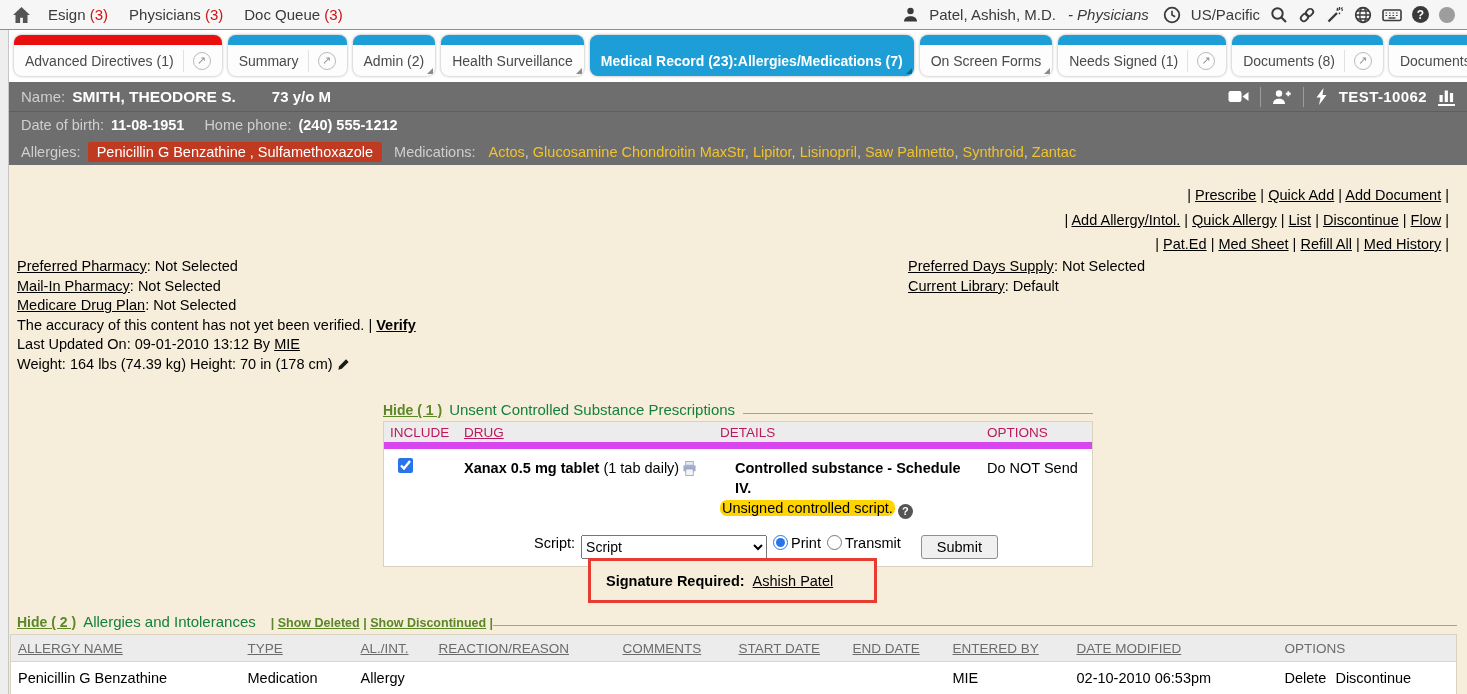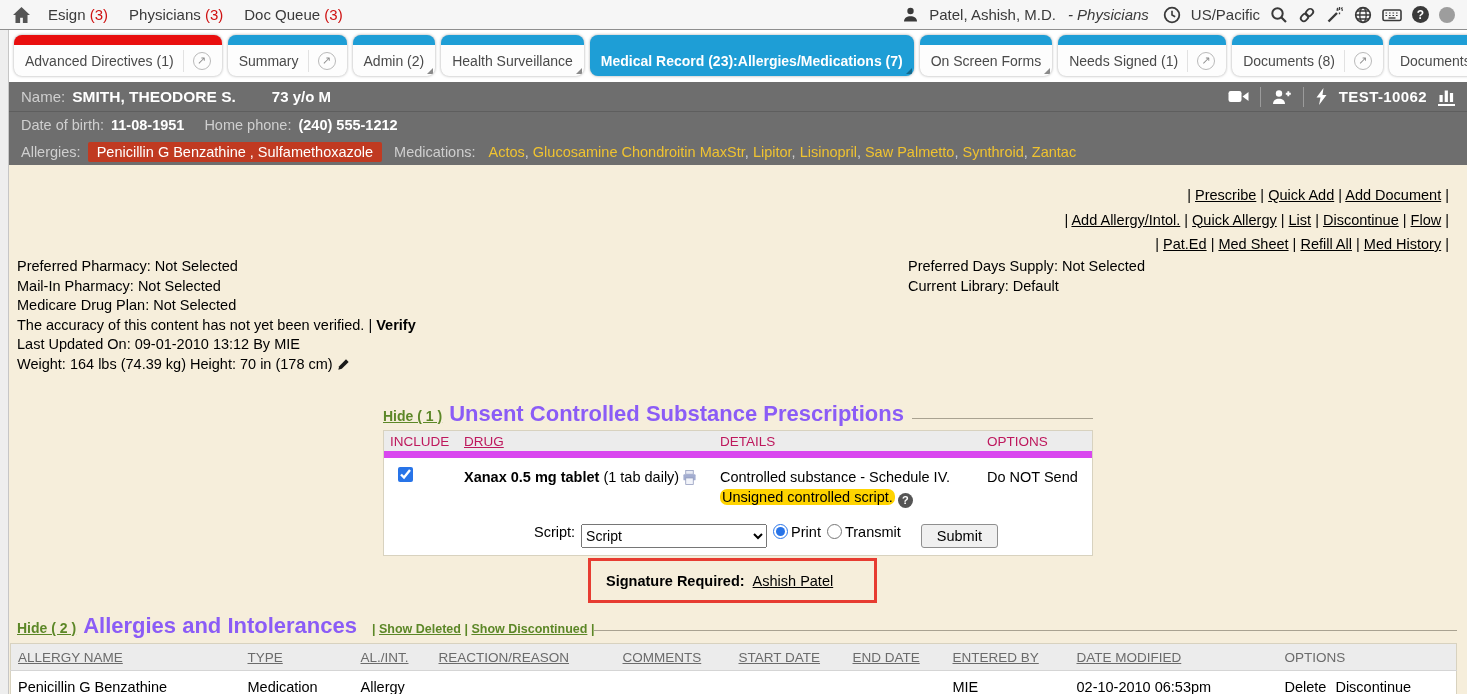--- a/index.html
+++ b/index.html
@@ -73,46 +73,46 @@
   .content { position:absolute; top:165px; left:9px; right:0; bottom:0; background:#f6eedb;
              overflow:hidden; font-size:14.5px; }
 
   .action-links { position:absolute; top:18px; right:14px; text-align:right;
                   line-height:24.5px; color:#000; }
   .al-row::before { content:"| "; }
   .al-item::after { content:" | "; white-space:pre; }
   .al-item a { text-decoration:underline; }
 
   .info-left { position:absolute; top:92px; left:8px; line-height:19.6px; }
-  .info-left a, .info-right a { }
+  .info-left a, .info-right a { text-decoration:underline; }
   .lbl-colon::after { content:":"; display:inline-block; text-decoration:none; }
   .verify { font-weight:bold; }
   .pencil-icon { display:inline-flex; vertical-align:-2px; margin-left:4px; cursor:pointer; }
   .info-right { position:absolute; top:92px; left:899px; line-height:19.6px; }
 
   
   .unsent { position:absolute; top:236px; left:374px; width:710px; }
   .sec-title-row { display:flex; align-items:baseline; }
   .hide-link { color:#5c8727; font-weight:bold; font-size:14px; text-decoration:underline;
                margin-right:7px; white-space:pre; }
-  .sec-title { color:#8b5cf6; font-weight:bold; font-size:22px; margin-right:8px;
+  .sec-title { color:#15803d; font-weight:normal; font-size:15px; margin-right:8px;
                white-space:nowrap; }
   .sec-line { flex:1; border-top:1px solid #a9a291; align-self:center; margin-top:8px; }
   .unsent-box { background:#fff; border:1px solid #d8d2bf; margin-top:3px; }
   .u-grid { display:grid; grid-template-columns:74px 256px 267px 1fr; }
   .u-head { background:#ececec; border-bottom:7px solid #d946ef; color:#be185d;
             font-size:13.5px; height:27px; align-items:center; }
   .u-head > div { padding-left:6px; }
   .u-head .underl { text-decoration:underline; }
   .u-row { padding:9px 0 13px; }
   .u-row > div { padding-left:6px; line-height:20px; }
   .cb { width:15px; height:15px; accent-color:#2874e8; margin-left:8px; }
   .drug-name { font-weight:bold; }
   .printer-icon { display:inline-flex; vertical-align:-3px; margin-left:3px; cursor:pointer; }
-  .details-bold { font-weight:normal; }
+  .details-bold { font-weight:bold;margin-left:15px; }
   .hl { background:#ffd400; padding:0 2px;border-radius:7px; }
   .qmark { display:inline-flex; width:15px; height:15px; border-radius:50%; background:#555;
            color:#fff; font-size:11px; font-weight:bold; align-items:center;
            justify-content:center; vertical-align:-2px; margin-left:3px; cursor:pointer; }
   .script-row { display:flex; align-items:flex-start; gap:6px; padding:3px 0 7px 150px; }
   .script-row select { width:186px; height:24px; font-size:14px;
                        font-family:"Liberation Sans",sans-serif; }
   .radio-lbl { display:flex; align-items:center; gap:3px; }
   .script-row input[type=radio] { accent-color:#2874e8; width:15px; height:15px; }
   .submit-btn { margin-left:14px; padding:3px 15px; background:#f0f0f0; border:1px solid #8f8f8f;

